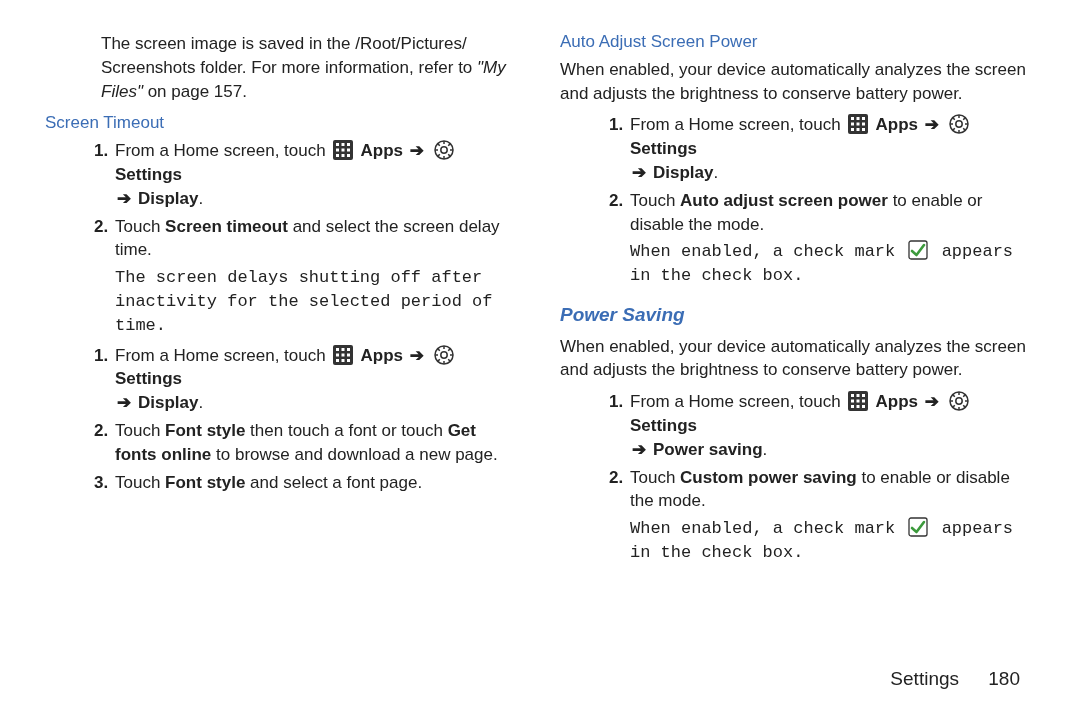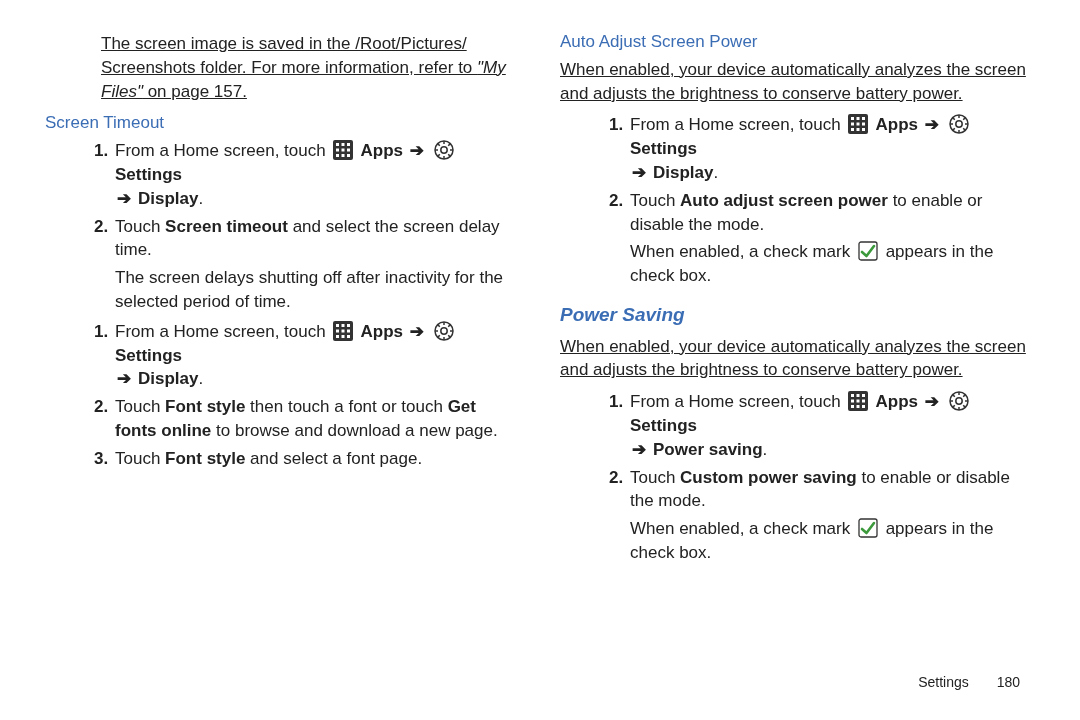--- a/index.html
+++ b/index.html
@@ -34,53 +34,54 @@
     font-weight: 400;
   }
   .section-heading {
     color: #3b6db5;
     font-style: italic;
     font-weight: bold;
     font-size: 19px;
     margin: 14px 0 6px 0;
   }
   p { margin: 2px 0 8px 0; }
-  .body { margin-left: 0; text-decoration: underline; }
+  .body { margin-left: 0; }
   ol {
     margin: 4px 0 6px 0;
     padding-left: 68px;
   }
   ol > li {
     font-weight: bold;
     margin-bottom: 4px;
     padding-left: 2px;
   }
   ol > li > span {
     font-weight: normal;
   }
   .sub {
     font-weight: normal;
     margin-top: 4px;
     display: block;
+    font-family: Liberation Mono, monospace;
   }
   .b { font-weight: bold; }
   .i { font-style: italic; }
   .arrow { font-family: Arial, sans-serif; font-weight: bold; padding: 0 2px; }
   .icon {
     display: inline-block;
     vertical-align: -4px;
     width: 20px;
     height: 20px;
     margin: 0 3px;
   }
   .footer {
     position: absolute;
     bottom: 30px;
     right: 60px;
-    font-size: 14px;
+    font-size: 19px;
   }
   .footer .lbl { margin-right: 24px; }
   svg { display: block; }
 </style>
 </head>
 <body>
 
 <div class="page">
   <div class="columns">
 

